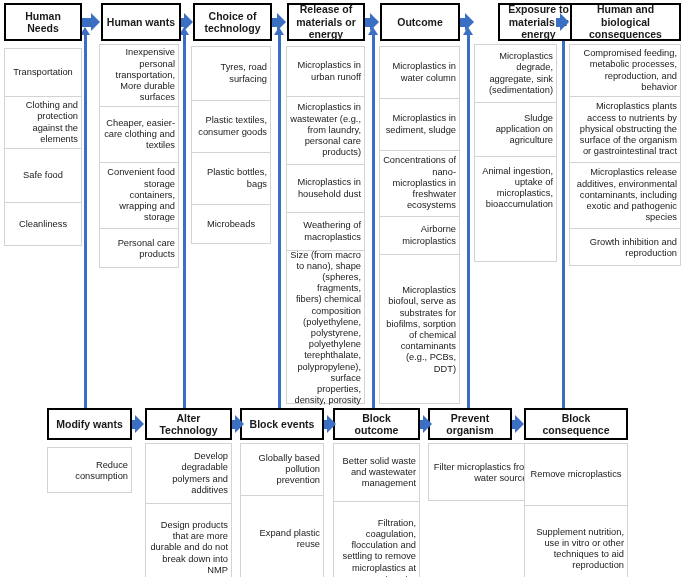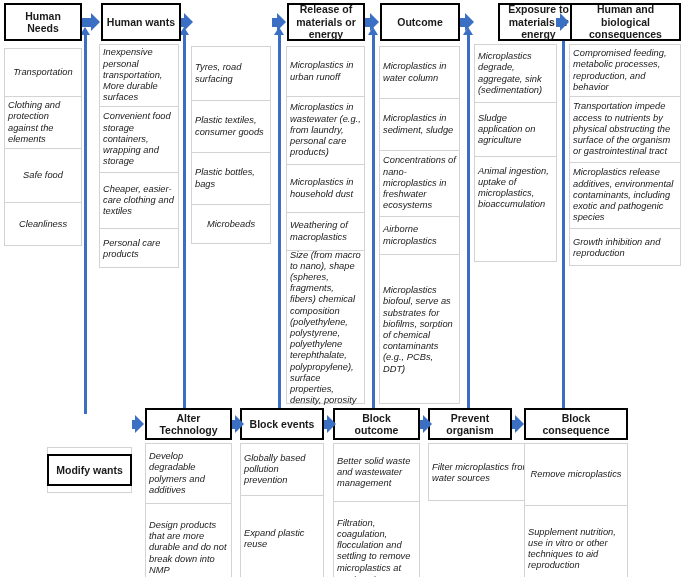--- a/index.html
+++ b/index.html
@@ -38,26 +38,25 @@
     position: absolute;
     border: 1px solid #d3d3d3;
     background: #fff;
     z-index: 5;
   }
   .item {
     border-bottom: 1px solid #d3d3d3;
     display: flex;
     align-items: center;
     justify-content: center;
-    text-align: left;
+    text-align: right;
     font-size: 9.3px;
     line-height: 11.2px;
     padding: 2px 3px;
     overflow: hidden;
-    font-style: italic;
   }
   .item:last-child { border-bottom: none; }
 
   
   .harrow {
     position: absolute;
     height: 9px;
     background: #3b6fc4;
     z-index: 7;
   }
@@ -109,25 +108,31 @@
       <div class="item" style="height: 44px;">Cleanliness</div>
     </div>
     <div class="harrow" style="left: 82px; top: 17.5px; width: 10px;"></div>
     <div class="hdr" style="left: 101px; top: 3px; width: 80px; height: 38px;">
       <div>
         <span>Human wants</span>
       </div>
     </div>
     <div class="colbox" style="left: 99px; top: 44px; width: 80px; height: 224px;">
       <div class="item" style="height: 62px;">Inexpensive personal transportation, More durable surfaces</div>
+      <div class="item" style="height: 56px;">Cheaper, easier-care clothing and textiles</div>
       <div class="item" style="height: 66px;">Convenient  food storage containers, wrapping and storage</div>
-      <div class="item" style="height: 56px;">Cheaper, easier-care clothing and textiles</div>
       <div class="item" style="height: 40px;">Personal care products</div>
     </div>
     <div class="harrow" style="left: 181px; top: 17.5px; width: 4px;"></div>
+    <div class="hdr" style="left: 193px; top: 3px; width: 79px; height: 38px;">
+      <div>
+        <span>Choice of</span>
+        <span>technology</span>
+      </div>
+    </div>
     <div class="colbox" style="left: 191px; top: 46px; width: 80px; height: 198px;">
       <div class="item" style="height: 54px;">Tyres, road surfacing</div>
       <div class="item" style="height: 52px;">Plastic textiles, consumer goods</div>
       <div class="item" style="height: 52px;">Plastic bottles, bags</div>
       <div class="item" style="height: 40px;">Microbeads</div>
     </div>
     <div class="harrow" style="left: 272px; top: 17.5px; width: 6px;"></div>
     <div class="hdr" style="left: 287px; top: 3px; width: 78px; height: 38px;">
       <div>
         <span>Release of</span>
@@ -171,25 +176,25 @@
     <div class="harrow" style="left: 556px; top: 17.5px; width: 5px;"></div>
     <div class="hdr" style="left: 570px; top: 3px; width: 111px; height: 38px;">
       <div>
         <span>Human and</span>
         <span>biological</span>
         <span>consequences</span>
       </div>
     </div>
     <div class="colbox" style="left: 569px; top: 44px; width: 112px; height: 222px;">
       <div class="item" style="height: 52px;">Compromised feeding, metabolic processes, reproduction, and behavior</div>
-      <div class="item" style="height: 66px;">Transportation impede access to nutrients by physical obstructing the surface of the organism or gastrointestinal tract</div>
+      <div class="item" style="height: 66px;">Microplastics plants access to nutrients by physical obstructing the surface of the organism or gastrointestinal tract</div>
       <div class="item" style="height: 66px;">Microplastics release additives,  environmental contaminants, including exotic and pathogenic species</div>
       <div class="item" style="height: 38px;">Growth inhibition and reproduction</div>
     </div>
-    <div class="hdr" style="left: 47px; top: 408px; width: 85px; height: 32px; margin-top: 46px;">
+    <div class="hdr" style="left: 47px; top: 408px; width: 85px; height: 32px;">
       <div>
         <span>Modify wants</span>
       </div>
     </div>
     <div class="colbox" style="left: 47px; top: 447px; width: 85px; height: 46px;">
       <div class="item" style="height: 46px;">Reduce consumption</div>
     </div>
     <div class="harrow" style="left: 132px; top: 419.5px; width: 4px;"></div>
     <div class="hdr" style="left: 145px; top: 408px; width: 87px; height: 32px;">
       <div>

